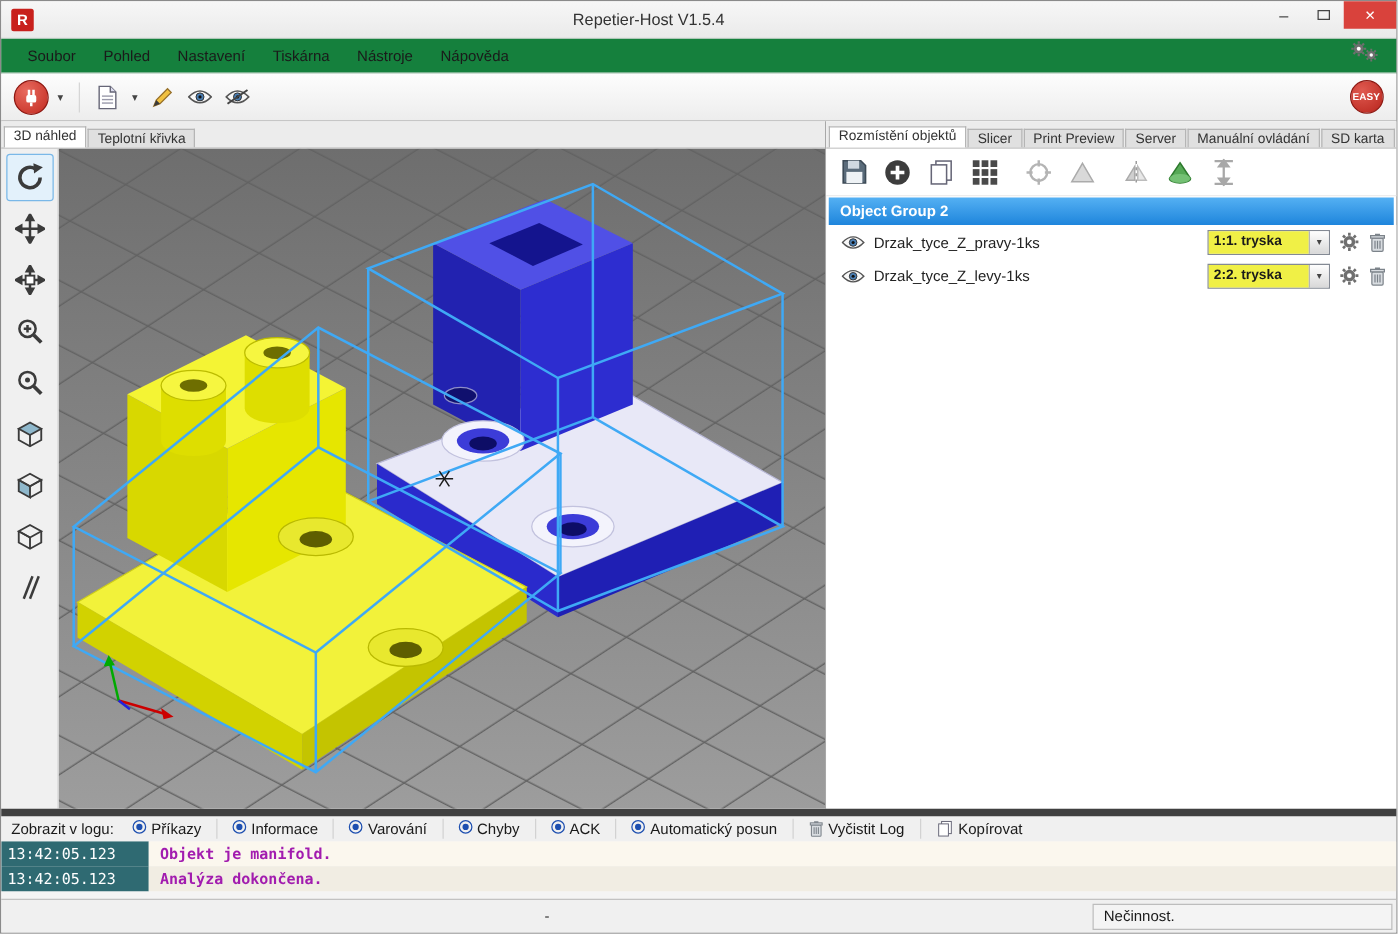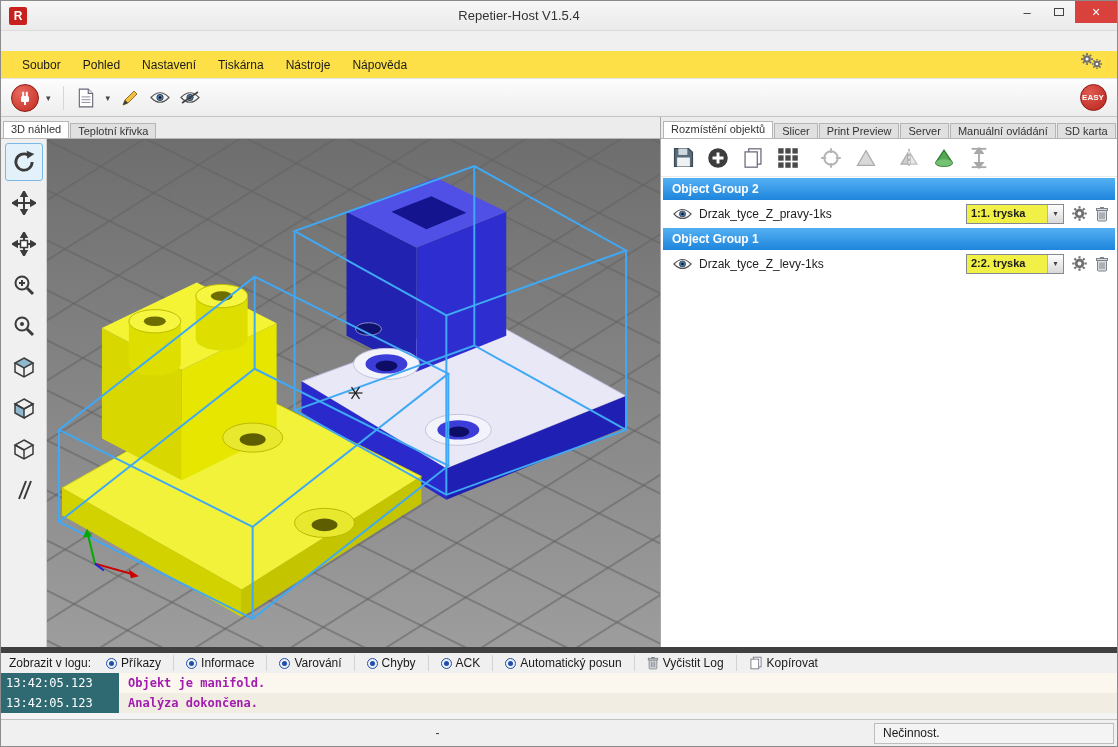--- a/index.html
+++ b/index.html
@@ -13,22 +13,22 @@
   .app-logo { width: 18px; height: 18px; background: #c8201c; color: #fff; font-weight: bold; font-size: 12px;
               display: flex; align-items: center; justify-content: center; border-radius: 2px; }
   .title-text { flex: 1; text-align: center; font-size: 13px; color: #333; }
   .win-controls { display: flex; height: 100%; }
   .winbtn { width: 32px; height: 22px; display: flex; align-items: center; justify-content: center;
             font-size: 13px; color: #333; }
   .winbtn.max span { width: 10px; height: 8px; border: 1px solid #444; display: block; }
   .winbtn.close { width: 42px; background: #d9423c; color: #fff; font-size: 14px; }
 
   
-  .menubar { height: 28px; display: flex; align-items: center; background: #fde047; padding-left: 10px;
-             border-bottom: 1px solid #e3e3e3; margin-top: 20px; }
+  .menubar { height: 28px; display: flex; align-items: center; background: #15803d; padding-left: 10px;
+             border-bottom: 1px solid #e3e3e3; }
   .menu-item { padding: 5px 11px; font-size: 12px; }
 
   
   .toolbar { height: 38px; display: flex; align-items: center; gap: 4px; padding: 0 10px;
              background: linear-gradient(#fdfdfd,#ededed); border-bottom: 1px solid #c6c6c6; }
   .tb-circle { width: 28px; height: 28px; border-radius: 50%; display: flex; align-items: center;
                justify-content: center; }
   .tb-circle.red { background: radial-gradient(circle at 35% 30%, #e86a5e, #c22a20); border: 1px solid #8d1812; }
   .tb-circle.gray { background: radial-gradient(circle at 35% 30%, #e8e8e8, #b9b9b9); border: 1px solid #9a9a9a; }
   .dd-arrow { font-size: 9px; color: #444; padding: 0 3px; }
@@ -72,21 +72,21 @@
   .combo-text { flex: 1; background: #f0f046; font-size: 11px; padding: 2px 4px; white-space: nowrap; overflow: hidden; font-weight: bold; }
   .combo-btn { width: 16px; background: linear-gradient(#fefefe,#d8d8d8); border-left: 1px solid #b5b5b5;
                display: flex; align-items: center; justify-content: center; font-size: 8px; color: #444; }
   .row-icon { display: flex; align-items: center; justify-content: center; }
   .obj-rest { flex: 1; background: #fff; }
 
   
   .log-toolbar { height: 26px; display: flex; align-items: center; background: #f0f0f0; border-top: 6px solid #404040;
                  padding: 0 8px; gap: 2px; font-size: 12px; }
   .lt-label { padding-right: 6px; }
-  .filter-btn { display: flex; align-items: center; gap: 4px; padding: 2px 7px; }
+  .filter-btn { display: flex; gap: 4px; padding: 2px 7px; }
   .lt-sep { width: 1px; height: 16px; background: #d2d2d2; margin: 0 3px; }
   .radio-dot { width: 11px; height: 11px; border-radius: 50%; border: 1.5px solid #1d4fb0; display: flex;
                align-items: center; justify-content: center; }
   .radio-dot i { width: 5px; height: 5px; border-radius: 50%; background: #1d4fb0; display: block; }
 
   
   .log-area { height: 46px; background: #f4f4f4; overflow: hidden; font-family: "DejaVu Sans Mono", monospace;
               font-size: 12px; }
   .log-row { display: flex; height: 20px; align-items: stretch; }
   .log-row:nth-child(odd) .log-msg-cell { background: #fbf7ee; }
@@ -491,21 +491,20 @@
               <use href="#i-gear"></use>
             </svg>
         </span>
         <span class="row-icon">
           <svg viewBox="0 0 14 16" width="14" height="16">
               <use href="#i-trash"></use>
             </svg>
         </span>
       </div>
 
-      <div class="group-header">Object Group 1</div>
       <div class="obj-row">
         <span class="row-icon">
           <svg viewBox="0 0 20 12" width="19" height="12">
               <use href="#i-eye"></use>
             </svg>
         </span>
         <span class="obj-name">Drzak_tyce_Z_levy-1ks</span>
         <div class="combo">
           <span class="combo-text">2:2. tryska</span>
           <span class="combo-btn">▾</span>

